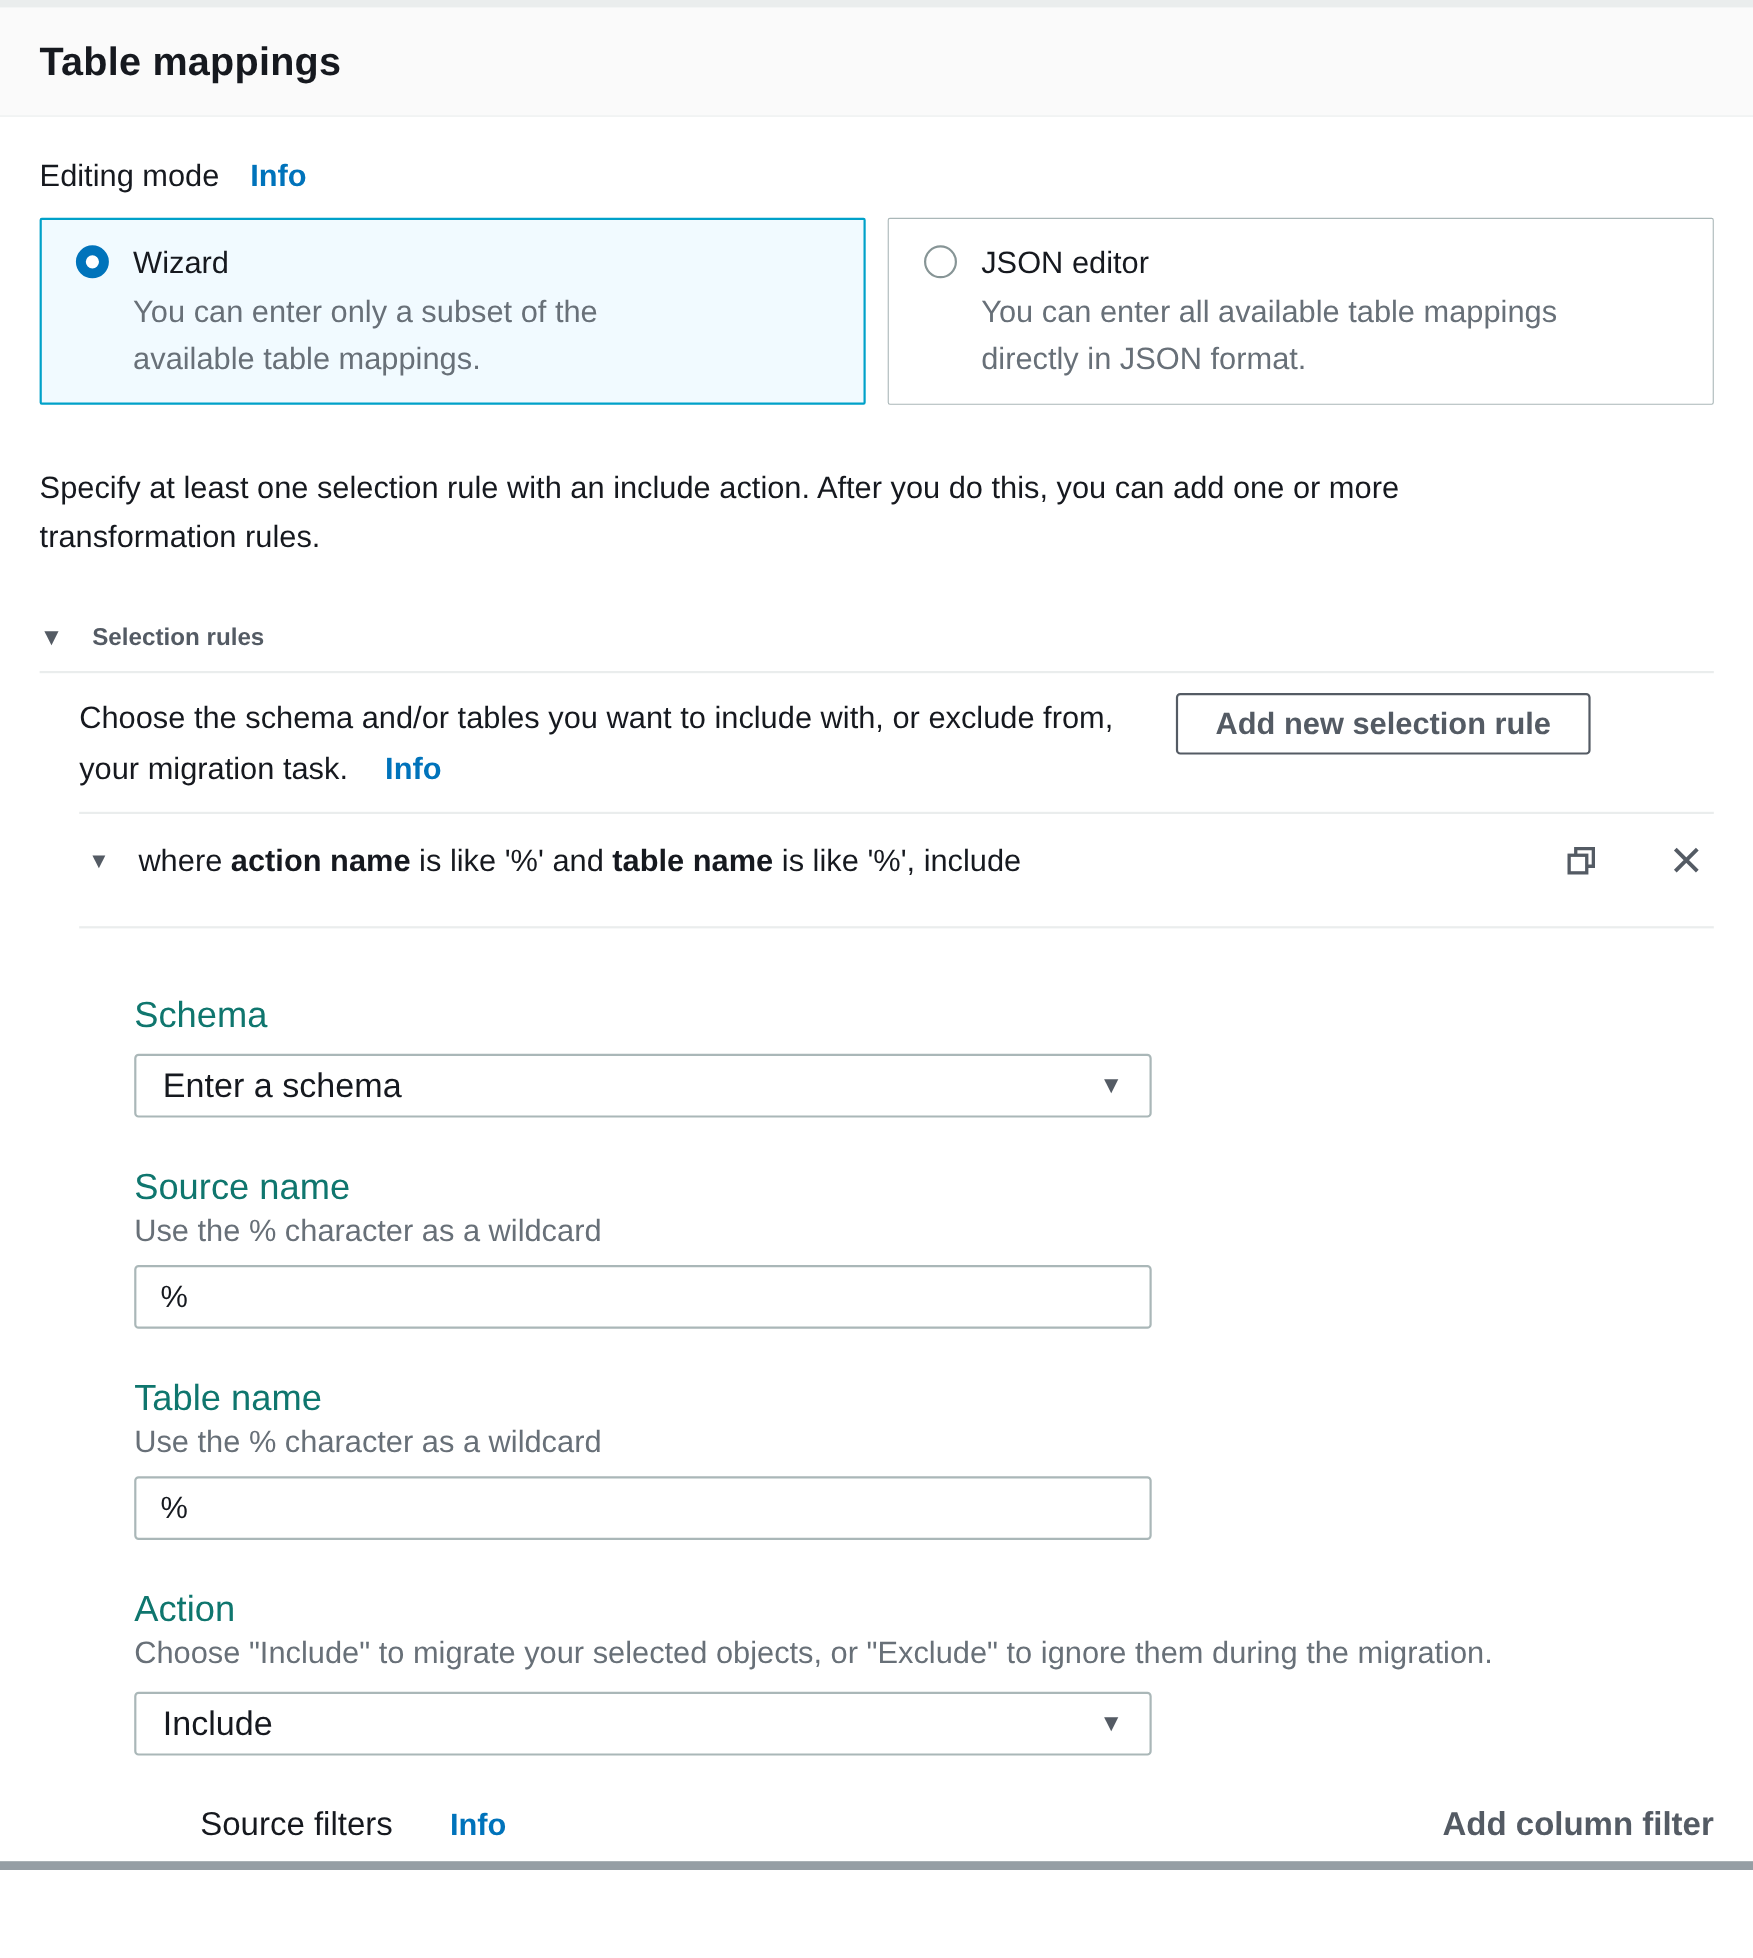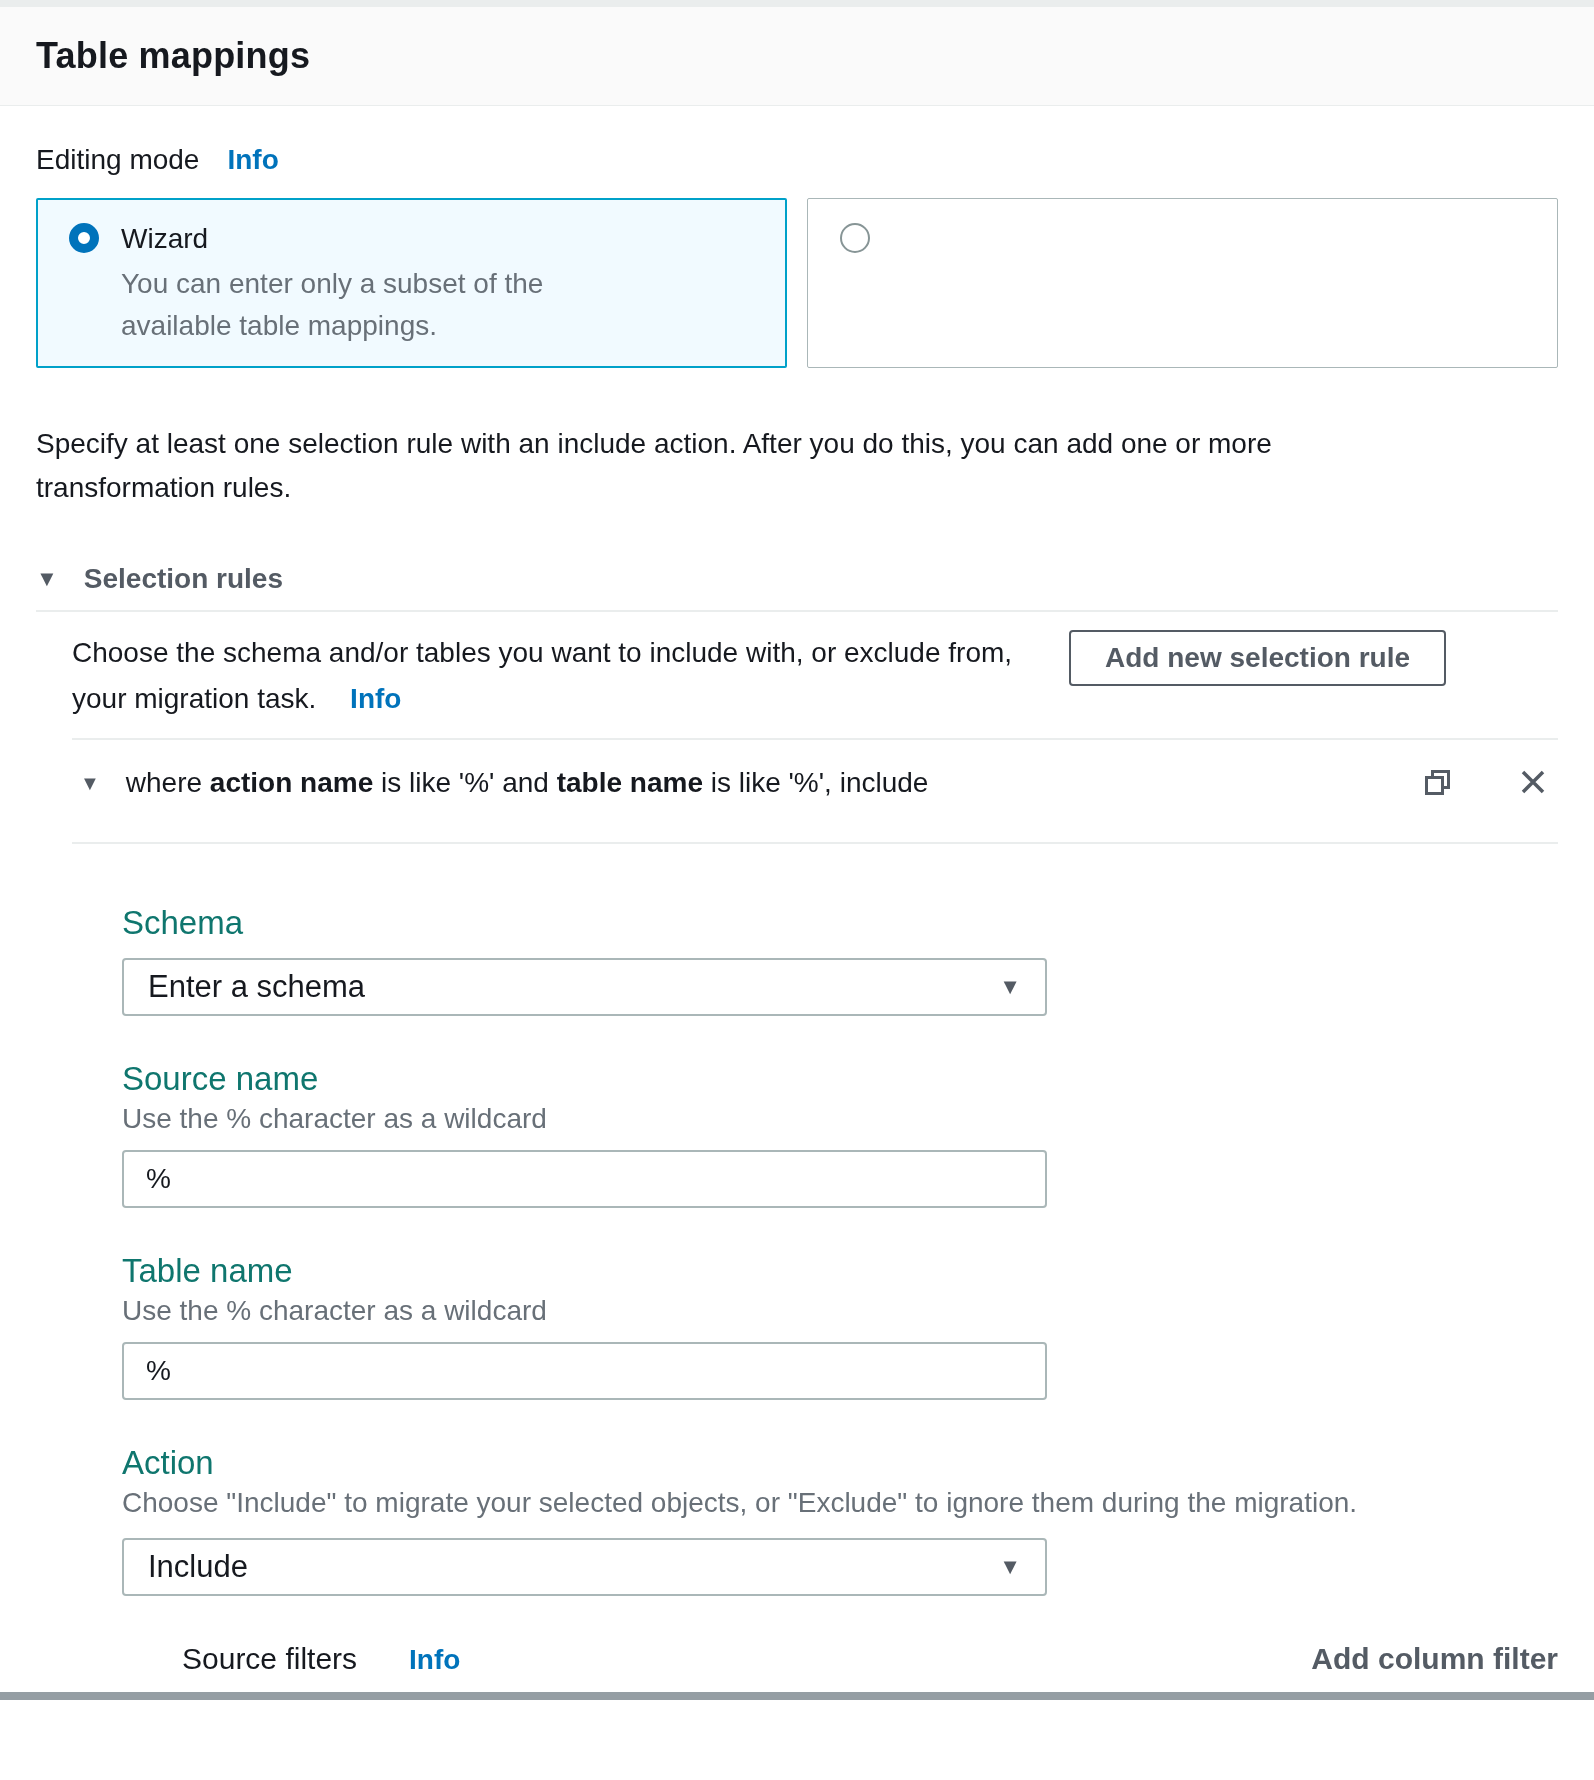--- a/index.html
+++ b/index.html
@@ -22,21 +22,21 @@
   .mode-card.selected { border: 2px solid #00a1c9; background: #f1faff; padding: 21px 23px 19px 31px; }
   .radio { width: 30px; height: 30px; border-radius: 50%; border: 2px solid #879596; background: #ffffff; flex: 0 0 auto; margin-top: 2px; }
   .radio.checked { border: 9px solid #0073bb; }
   .card-label { font-size: 28px; line-height: 36px; color: #16191f; }
   .card-desc { font-size: 28px; line-height: 42px; color: #687078; margin-top: 6px; max-width: 530px; }
 
   .intro { margin-top: 54px; font-size: 28px; line-height: 44px; color: #16191f; max-width: 1360px; }
 
   .section-heading { display: flex; align-items: center; gap: 26px; margin-top: 52px; cursor: pointer; }
   .tri { font-size: 22px; color: #545b64; line-height: 34px; }
-  .section-title { font-size: 28px; font-weight: 700; color: #545b64; line-height: 34px; }
+  .section-title { font-size: 22px; font-weight: 700; color: #545b64; line-height: 34px; }
   .divider { border-bottom: 2px solid #eaeded; }
   .divider.full { margin-top: 14px; }
 
   .indent-1 { margin-left: 36px; }
   .desc-row { display: flex; align-items: flex-start; padding-top: 18px; }
   .desc-text { font-size: 28px; line-height: 46px; color: #16191f; max-width: 942px; }
   .desc-text .info-link { margin-left: 26px; }
   .btn-secondary { margin-left: auto; margin-right: 112px; background: #ffffff; border: 2px solid #545b64; border-radius: 4px; padding: 10px 34px; font-family: "Liberation Sans", sans-serif; font-size: 28px; font-weight: 700; color: #545b64; cursor: pointer; white-space: nowrap; }
   .indent-1 > .divider { margin-top: 16px; }
 
@@ -88,20 +88,24 @@
     <div class="cards-row">
       <div class="mode-card selected">
         <span class="radio checked"></span>
         <div class="card-text">
           <div class="card-label">Wizard</div>
           <div class="card-desc">You can enter only a subset of the available table mappings.</div>
         </div>
       </div>
       <div class="mode-card">
         <span class="radio"></span>
+        <div class="card-text">
+          <div class="card-label">JSON editor</div>
+          <div class="card-desc">You can enter all available table mappings directly in JSON format.</div>
+        </div>
       </div>
     </div>
 
     <p class="intro">Specify at least one selection rule with an include action. After you do this, you can add one or more transformation rules.</p>
 
     <div class="section-heading">
       <span class="tri">▼</span>
       <span class="section-title">Selection rules</span>
     </div>
     <div class="divider full"></div>

